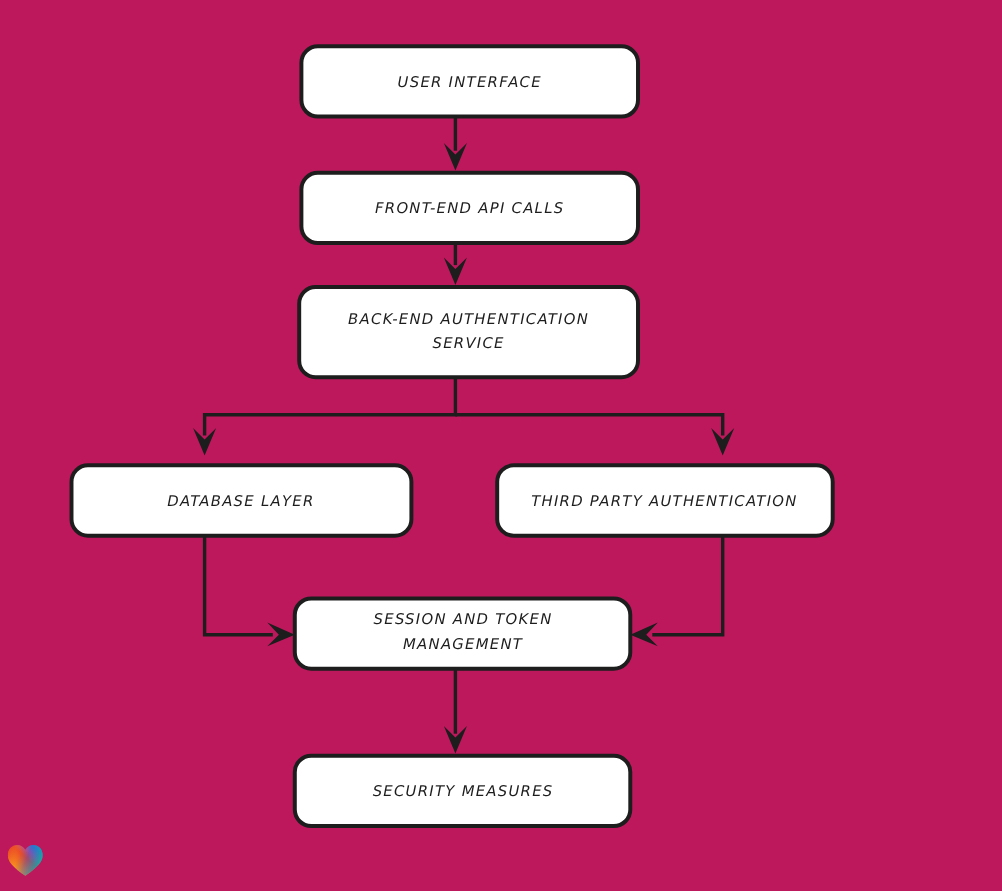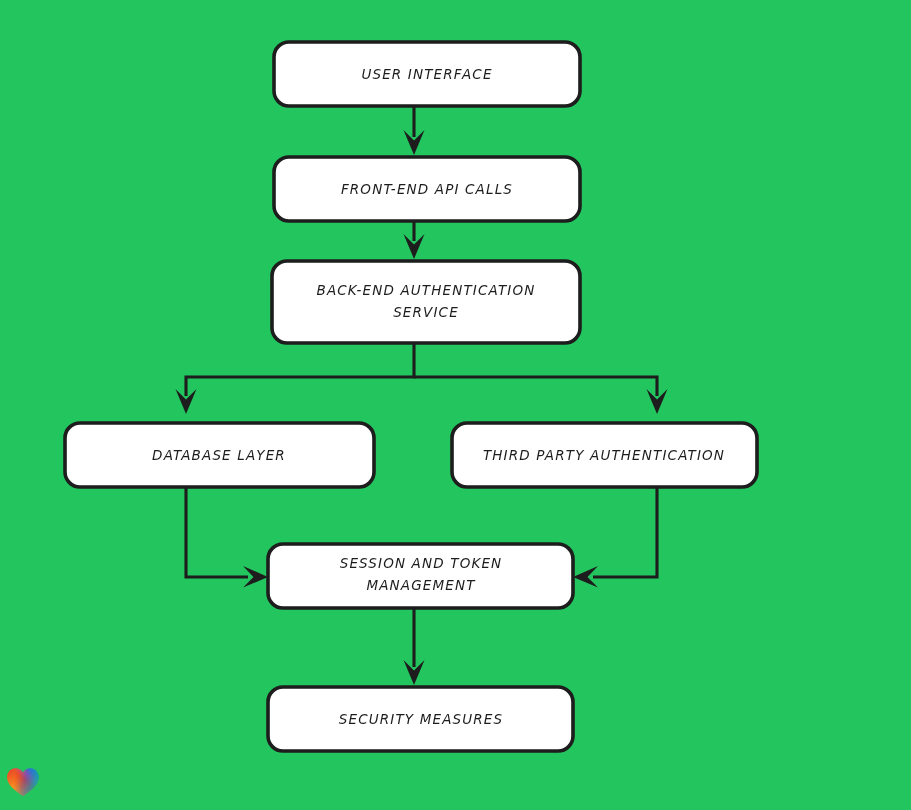--- a/index.html
+++ b/index.html
@@ -11,21 +11,21 @@
   body {
     width: 911px;
     height: 810px;
     overflow: hidden;
     font-family: "DejaVu Sans", sans-serif;
   }
   #canvas {
     position: relative;
     width: 911px;
     height: 810px;
-    background: #22c55e;
+    background: #be185d;
   }
   #flow-svg {
     position: absolute;
     top: 0;
     left: 0;
     width: 911px;
     height: 810px;
     display: block;
   }
   .node-box {

